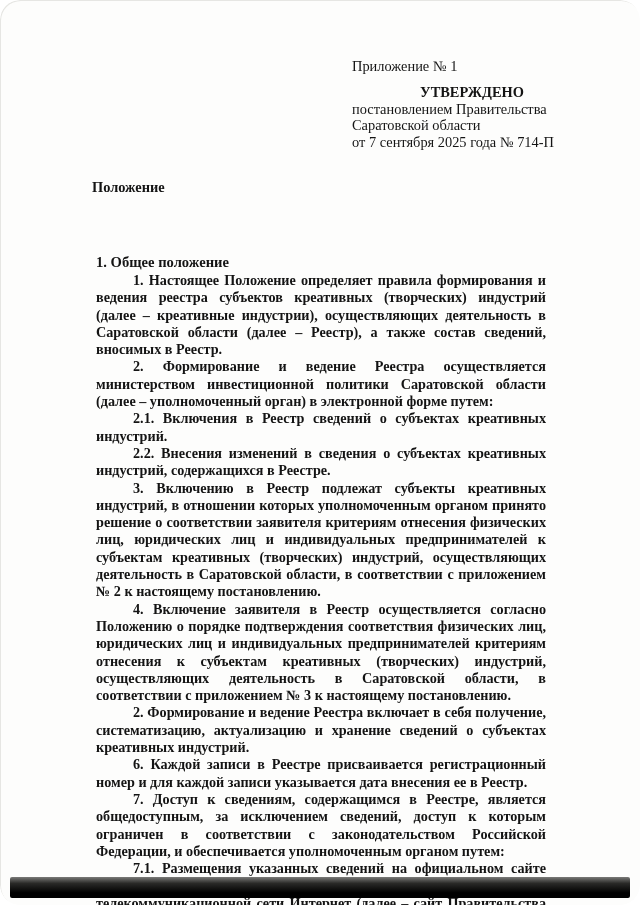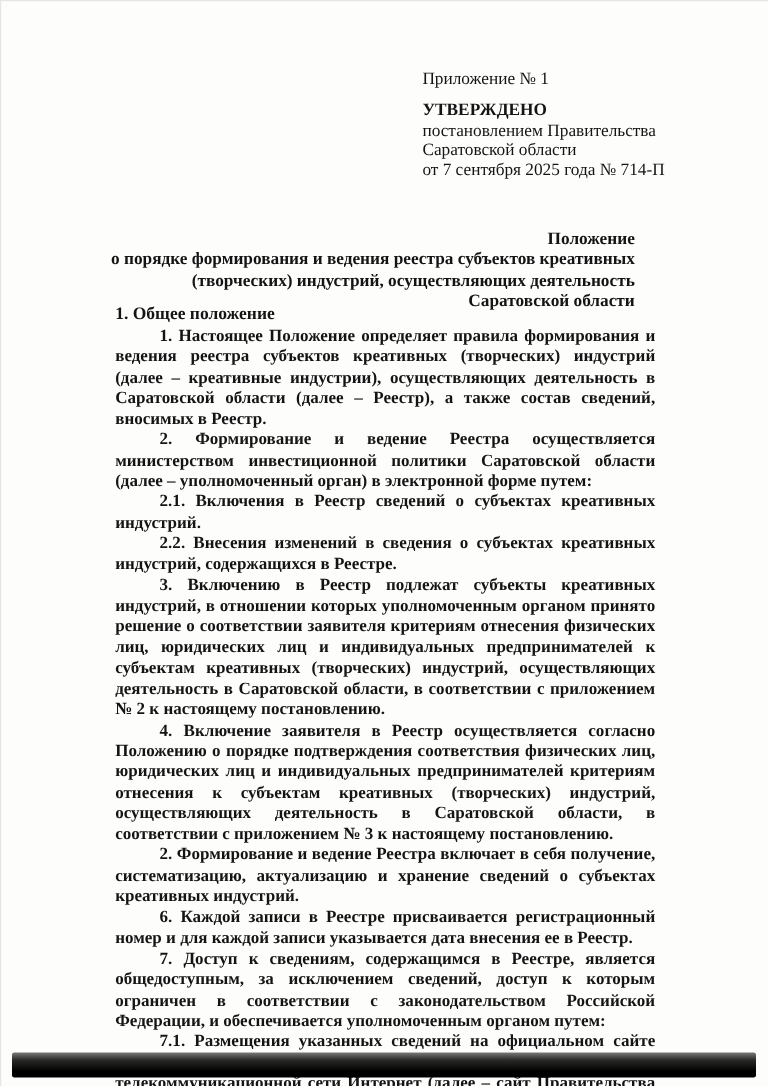--- a/index.html
+++ b/index.html
@@ -1,15 +1,15 @@
 <!DOCTYPE html>
 <html style="--text: #141414; --page: #fdfdfc; --scan_bar: #000000;"><head>
 <meta charset="utf-8">
 <style>
-  * { box-sizing: border-box; }
+  * { box-sizing: border-box; border-radius: 20px; }
   html, body { margin: 0; padding: 0; }
   body {
     width: 640px; height: 905px;
     background: #ffffff;
     font-family: "Liberation Serif", serif;
     position: relative;
     overflow: hidden;
   }
   .page {
     position: absolute; left: 0; top: 0;
@@ -20,27 +20,28 @@
   }
   .approval {
     position: absolute; left: 352px; top: 58px;
     width: 240px;
     font-size: 14.4px; line-height: 16.4px;
     text-align: left;
   }
   .approval .approved {
     font-weight: bold;
     margin-top: 10px;
+    text-align: center;
   }
   .doc-title {
-    position: absolute; left: 79px; top: 179px;
+    position: absolute; left: 92px; top: 179px;
     width: 450px;
-    text-align: right;
+    text-align: left;
     font-weight: bold;
-    font-size: 14.4px; line-height: 17.4px; margin-top: 12px;
+    font-size: 14.4px; line-height: 17.4px;
   }
   .section-heading {
     position: absolute; left: 96px; top: 254px;
     width: 450px;
     text-align: left;
     font-weight: bold;
     font-size: 14.6px; line-height: 17px;
   }
   .body-text {
     position: absolute; left: 96px; top: 272px;
@@ -68,21 +69,20 @@
   <div class="approval">
     <div>Приложение № 1</div>
     <div class="approved">УТВЕРЖДЕНО</div>
     <div>постановлением Правительства</div>
     <div>Саратовской области</div>
     <div>от 7 сентября 2025 года № 714-П</div>
   </div>
 
   <div class="doc-title">
     <div>Положение</div>
-    <div>о порядке формирования и ведения реестра субъектов креативных (творческих) индустрий, осуществляющих деятельность Саратовской области</div>
   </div>
 
   <div class="section-heading">1. Общее положение</div>
 
   <div class="body-text">
     <p>1. Настоящее Положение определяет правила формирования и ведения реестра субъектов креативных (творческих) индустрий (далее – креативные индустрии), осуществляющих деятельность в Саратовской области (далее – Реестр), а также состав сведений, вносимых в Реестр.</p>
     <p>2. Формирование и ведение Реестра осуществляется министерством инвестиционной политики Саратовской области (далее – уполномоченный орган) в электронной форме путем:</p>
     <p>2.1. Включения в Реестр сведений о субъектах креативных индустрий.</p>
     <p>2.2. Внесения изменений в сведения о субъектах креативных индустрий, содержащихся в Реестре.</p>
     <p>3. Включению в Реестр подлежат субъекты креативных индустрий, в отношении которых уполномоченным органом принято решение о соответствии заявителя критериям отнесения физических лиц, юридических лиц и индивидуальных предпринимателей к субъектам креативных (творческих) индустрий, осуществляющих деятельность в Саратовской области, в соответствии с приложением № 2 к настоящему постановлению.</p>

